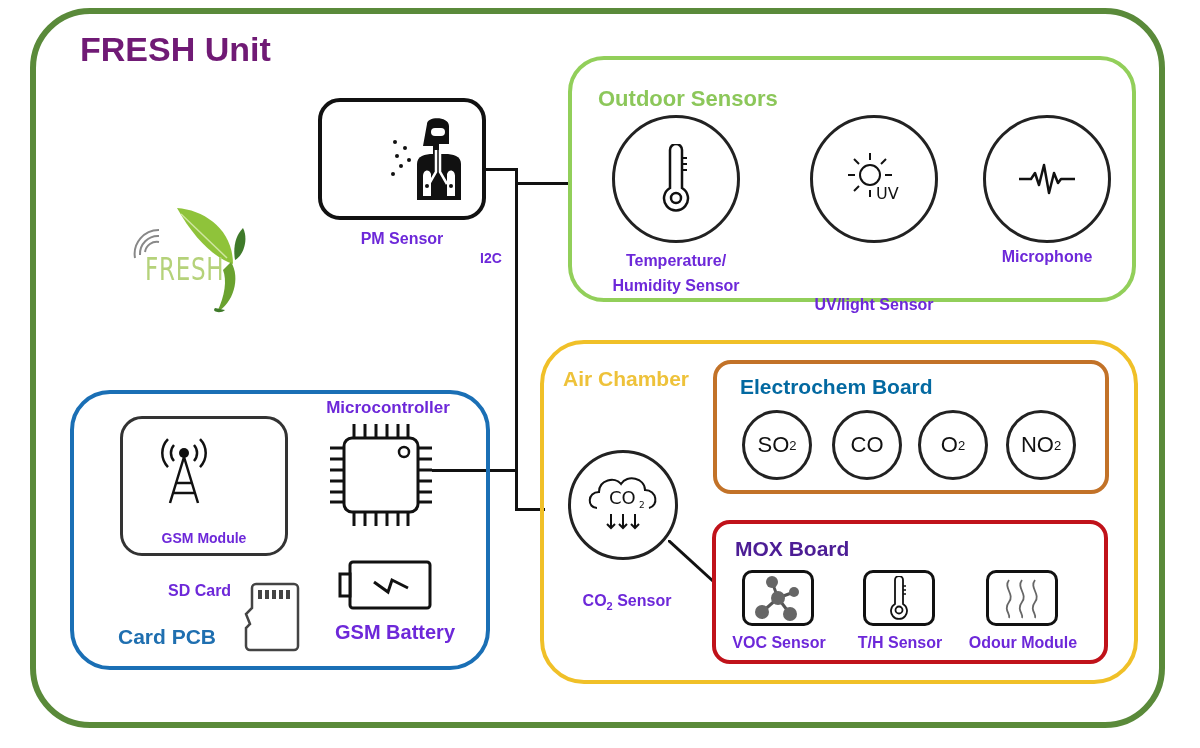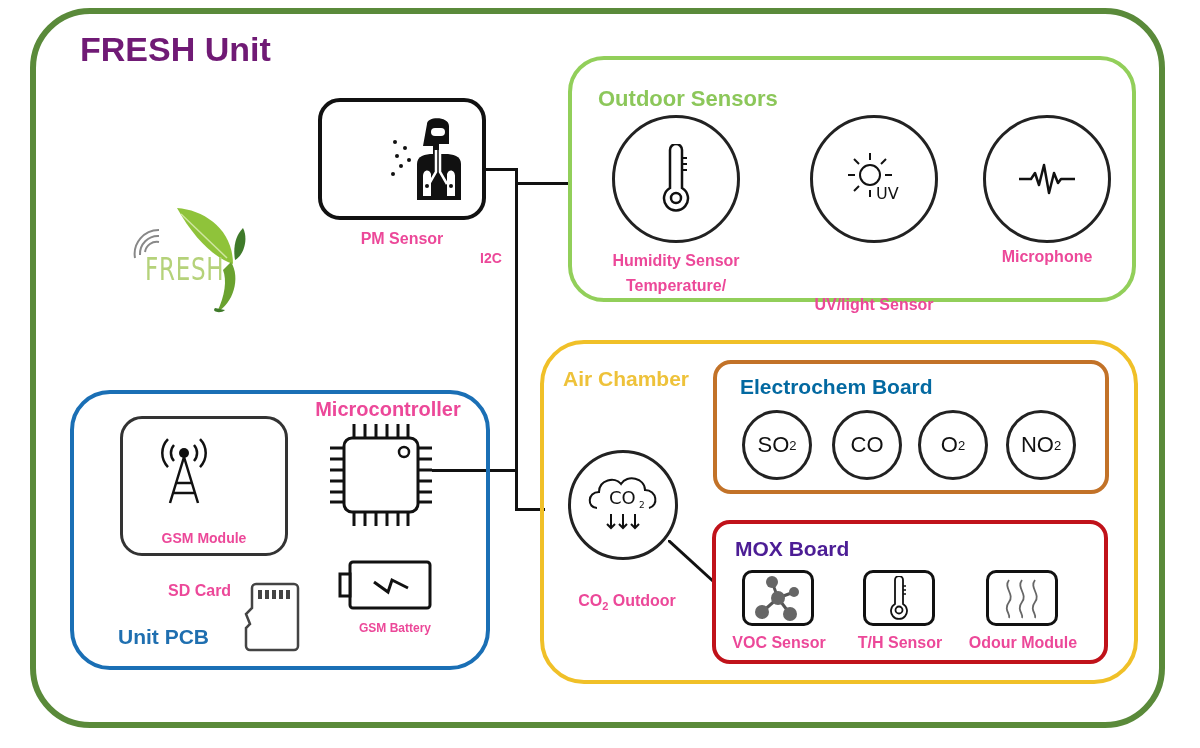--- a/index.html
+++ b/index.html
@@ -23,21 +23,21 @@
   #echem { left:713px; top:360px; width:396px; height:134px; border:4px solid #c27228; border-radius:18px; }
   #echem-title { left:740px; top:375px; font-size:21px; font-weight:bold; color:#0369a1; }
 
   #mox { left:712px; top:520px; width:396px; height:144px; border:4px solid #c0121a; border-radius:18px; }
   #mox-title { left:735px; top:537px; font-size:21px; font-weight:bold; color:#4c1d95; }
 
   .circle { position:absolute; border:3px solid #222; border-radius:50%; box-sizing:border-box;
             display:flex; align-items:center; justify-content:center; background:#fff; }
   .sq { position:absolute; border:3px solid #111; border-radius:10px; box-sizing:border-box;
         display:flex; align-items:center; justify-content:center; background:#fff; }
-  .lbl { position:absolute; font-size:16px; font-weight:bold; color:#ec4899; text-align:center; white-space:nowrap; }
+  .lbl { position:absolute; font-size:16px; font-weight:bold; color:#6d28d9; text-align:center; white-space:nowrap; }
   .gas { font-size:22px; font-weight:normal; color:#111; }
   .gas sub { font-size:13px; }
   .wire { position:absolute; background:#111; }
 </style>
 </head>
 <body>
 
 <div id="outer" class="box"></div>
 <div id="title" class="abs">FRESH Unit</div>
 
@@ -89,22 +89,22 @@
 <div class="circle" style="left:612px;top:115px;width:128px;height:128px;">
   <svg width="40" height="70" viewBox="0 0 40 70">
     <path d="M14 6 A6 6 0 0 1 26 6 L26 44 A12 12 0 1 1 14 44 Z" stroke="#111" stroke-width="2.5" fill="none"></path>
     <circle cx="20" cy="54" r="5" stroke="#111" stroke-width="2.5" fill="none"></circle>
     <line x1="26" y1="14" x2="31" y2="14" stroke="#111" stroke-width="2"></line>
     <line x1="26" y1="20" x2="31" y2="20" stroke="#111" stroke-width="2"></line>
     <line x1="26" y1="26" x2="31" y2="26" stroke="#111" stroke-width="2"></line>
   </svg>
 </div>
 <div class="lbl" style="left:596px;top:248px;width:160px;line-height:25px;">
+  <div>Temperature/</div>
   <div>Humidity Sensor</div>
-  <div>Temperature/</div>
 </div>
 
 <div class="circle" style="left:810px;top:115px;width:128px;height:128px;">
   <svg width="60" height="60" viewBox="0 0 60 60">
     <circle cx="26" cy="26" r="10" stroke="#111" stroke-width="2" fill="none"></circle>
     <line x1="26" y1="4" x2="26" y2="11" stroke="#111" stroke-width="2"></line>
     <line x1="4" y1="26" x2="11" y2="26" stroke="#111" stroke-width="2"></line>
     <line x1="41" y1="26" x2="48" y2="26" stroke="#111" stroke-width="2"></line>
     <line x1="10" y1="10" x2="15" y2="15" stroke="#111" stroke-width="2"></line>
     <line x1="42" y1="10" x2="37" y2="15" stroke="#111" stroke-width="2"></line>
@@ -116,35 +116,35 @@
 <div class="lbl" style="left:796px;top:248px;width:156px;margin-top:48px;">UV/light Sensor</div>
 
 <div class="circle" style="left:983px;top:115px;width:128px;height:128px;">
   <svg width="60" height="40" viewBox="0 0 60 40">
     <polyline points="2,20 14,20 18,14 22,26 27,6 32,34 37,14 41,24 44,20 58,20" stroke="#111" stroke-width="2.5" fill="none" stroke-linejoin="round"></polyline>
   </svg>
 </div>
 <div class="lbl" style="left:975px;top:248px;width:144px;">Microphone</div>
 
 <div id="pcb" class="box"></div>
-<div id="pcb-title" class="abs">Unit PCB</div>
+<div id="pcb-title" class="abs">Card PCB</div>
 
 <div class="sq" style="left:120px;top:416px;width:168px;height:140px;border-color:#333;border-radius:22px;flex-direction:column;justify-content:flex-start;">
   <svg width="60" height="80" viewBox="0 0 60 80" style="margin-top:12px;margin-right:40px;">
     <circle cx="30" cy="22" r="5" fill="#111"></circle>
     <path d="M20 30 A12 12 0 0 1 20 14" stroke="#111" stroke-width="2.5" fill="none"></path>
     <path d="M40 30 A12 12 0 0 0 40 14" stroke="#111" stroke-width="2.5" fill="none"></path>
     <path d="M14 36 A20 20 0 0 1 14 8" stroke="#111" stroke-width="2.5" fill="none"></path>
     <path d="M46 36 A20 20 0 0 0 46 8" stroke="#111" stroke-width="2.5" fill="none"></path>
     <path d="M30 26 L16 72 M30 26 L44 72 M22 52 L38 52 M19 62 L41 62" stroke="#111" stroke-width="2.5" fill="none"></path>
   </svg>
 </div>
 <div class="lbl" style="left:120px;top:530px;width:168px;font-size:14px;">GSM Module</div>
 
-<div class="lbl" style="left:313px;top:398px;width:150px;font-size:20px;">Microcontroller</div>
+<div class="lbl" style="left:313px;top:398px;width:150px;font-size:17px;">Microcontroller</div>
 <div class="abs" style="left:326px;top:420px;width:110px;height:110px;">
   <svg width="110" height="110" viewBox="0 0 110 110">
     <rect x="18" y="18" width="74" height="74" rx="8" stroke="#111" stroke-width="3" fill="#fff"></rect>
     <circle cx="78" cy="32" r="5" stroke="#111" stroke-width="2.5" fill="none"></circle>
     <g stroke="#111" stroke-width="3">
       <line x1="28" y1="4" x2="28" y2="18"></line>
         <line x1="39" y1="4" x2="39" y2="18"></line>
         <line x1="50" y1="4" x2="50" y2="18"></line>
         <line x1="61" y1="4" x2="61" y2="18"></line>
         <line x1="72" y1="4" x2="72" y2="18"></line>
@@ -185,41 +185,41 @@
   </svg>
 </div>
 
 <div class="abs" style="left:338px;top:560px;width:96px;height:52px;">
   <svg width="96" height="52" viewBox="0 0 96 52">
     <rect x="12" y="2" width="80" height="46" rx="3" stroke="#111" stroke-width="3" fill="#fff"></rect>
     <rect x="2" y="14" width="10" height="22" stroke="#111" stroke-width="3" fill="#fff"></rect>
     <polyline points="36,22 50,32 54,20 70,28" stroke="#111" stroke-width="3" fill="none"></polyline>
   </svg>
 </div>
-<div class="lbl" style="left:330px;top:621px;width:130px;font-size:12px;">GSM Battery</div>
+<div class="lbl" style="left:330px;top:621px;width:130px;font-size:20px;">GSM Battery</div>
 
 <div id="air" class="box"></div>
 <div id="air-title" class="abs">Air Chamber</div>
 
 <div class="circle" style="left:568px;top:450px;width:110px;height:110px;">
   <svg width="80" height="70" viewBox="0 0 80 70">
     <path d="M14 38 C4 38 4 22 16 22 C16 10 32 6 38 14 C44 4 62 8 62 20 C74 20 76 36 66 38" stroke="#111" stroke-width="2" fill="none"></path>
     <text x="26" y="34" font-size="18" font-family="DejaVu Sans, sans-serif" fill="#111">CO</text>
     <text x="56" y="38" font-size="9" font-family="DejaVu Sans, sans-serif" fill="#111">2</text>
     <g stroke="#111" stroke-width="2" fill="none">
       <line x1="28" y1="44" x2="28" y2="58"></line>
         <polyline points="24,54 28,58 32,54"></polyline>
       <line x1="40" y1="44" x2="40" y2="58"></line>
         <polyline points="36,54 40,58 44,54"></polyline>
       <line x1="52" y1="44" x2="52" y2="58"></line>
         <polyline points="48,54 52,58 56,54"></polyline>
     </g>
   </svg>
 </div>
-<div class="lbl" style="left:572px;top:592px;width:110px;"><span>CO</span><sub style="font-size:11px;">2</sub><span> Outdoor</span></div>
+<div class="lbl" style="left:572px;top:592px;width:110px;"><span>CO</span><sub style="font-size:11px;">2</sub><span> Sensor</span></div>
 <div class="abs" style="left:668px;top:540px;width:60px;height:50px;">
   <svg width="60" height="50" viewBox="0 0 60 50">
       <line x1="0" y1="0" x2="46" y2="42" stroke="#111" stroke-width="3"></line>
     </svg>
 </div>
 
 <div id="echem" class="box"></div>
 <div id="echem-title" class="abs">Electrochem Board</div>
 <div class="circle gas" style="left:742px;top:410px;width:70px;height:70px;">
     <span>SO</span>

